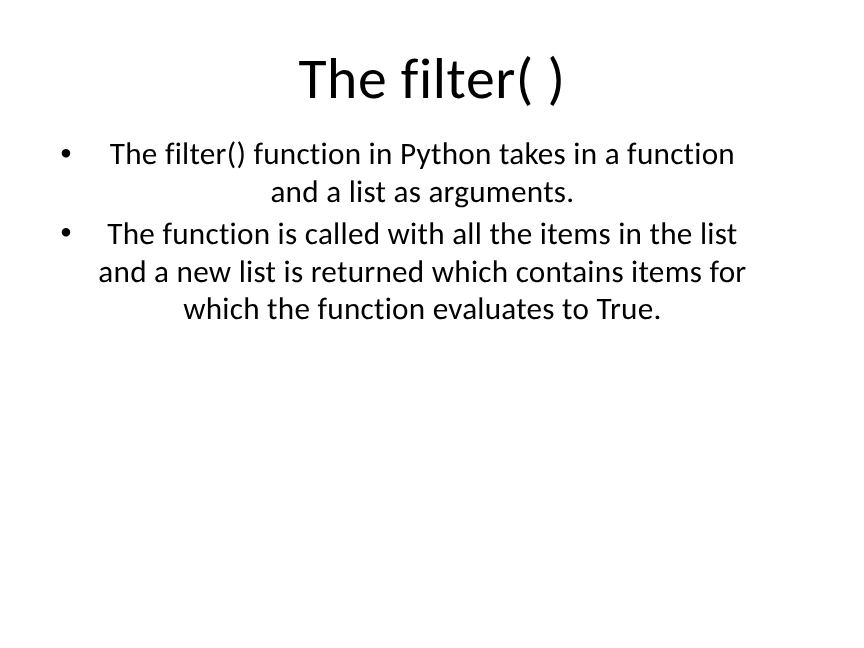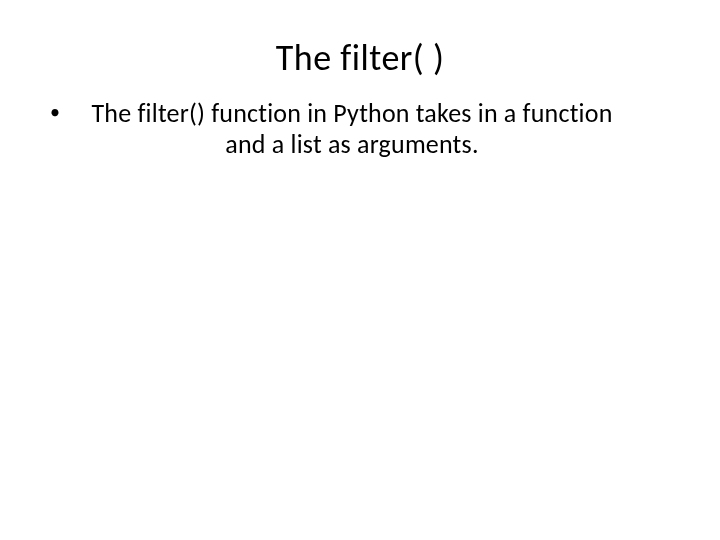--- a/index.html
+++ b/index.html
@@ -12,21 +12,21 @@
     color: #000000;
     overflow: hidden;
   }
   .slide {
     width: 720px;
     height: 540px;
     box-sizing: border-box;
     padding: 30px 40px 40px 40px;
   }
   .title {
-    font-size: 36px;
+    font-size: 48px;
     font-weight: 400;
     text-align: center;
     margin: 6px 0 18px 0;
     letter-spacing: 0.5px;
   }
   ul.body {
     list-style: none;
     padding: 0 0 0 10px;
     margin: 0;
     max-width: 580px;
@@ -49,14 +49,15 @@
     line-height: 1.4;
   }
 </style>
 </head>
 <body>
 
 <div class="slide">
   <div class="title">The filter( )</div>
   <ul class="body">
     <li>The filter() function in Python takes in a  function and a list as arguments.</li>
+    <li>The function is called with all the items in the  list and a new list is returned which contains  items for which the function evaluates to True.</li>
   </ul>
 </div>
 
 </body></html>

